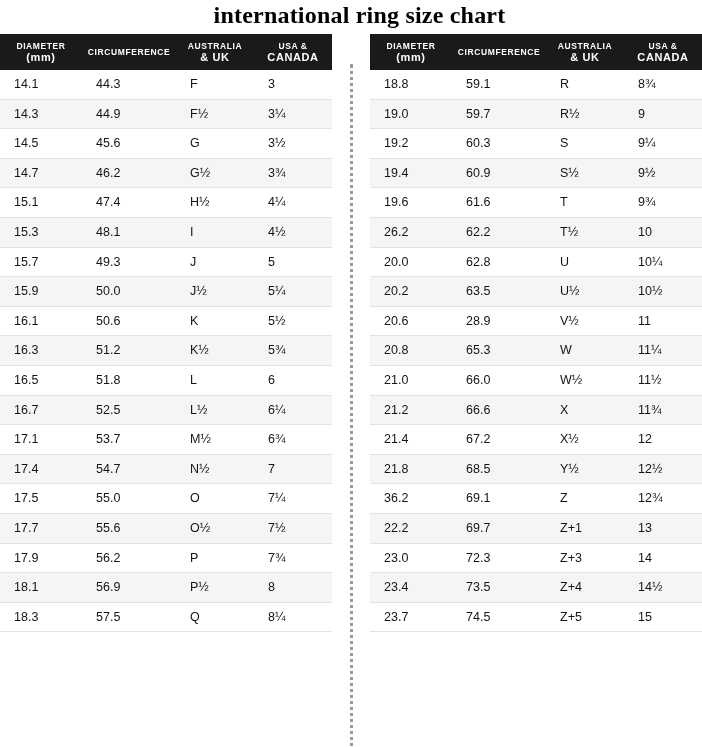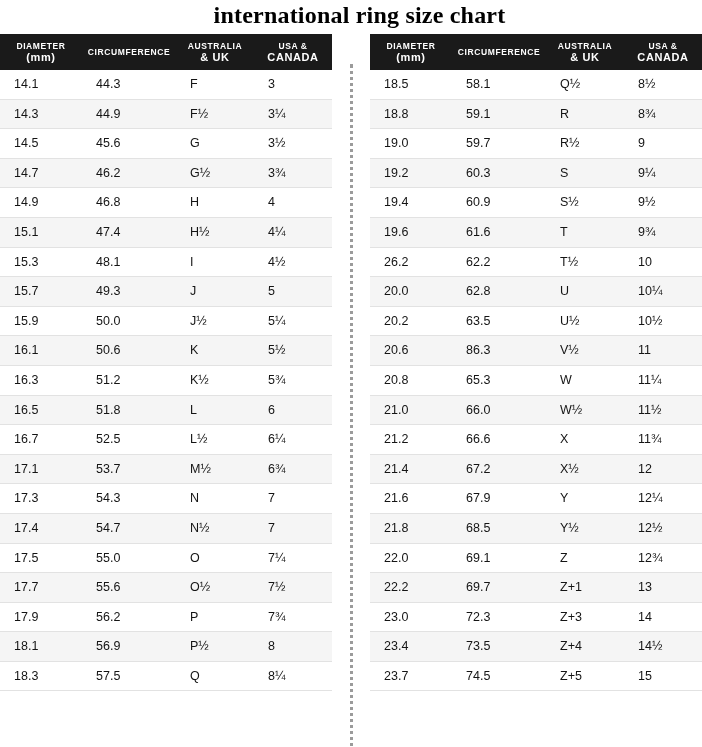--- a/index.html
+++ b/index.html
@@ -155,26 +155,20 @@
               <td>G</td>
               <td>3½</td>
             </tr>
             <tr>
               <td>14.7</td>
               <td>46.2</td>
               <td>G½</td>
               <td>3¾</td>
             </tr>
             <tr>
-              <td>14.9</td>
-              <td>46.8</td>
-              <td>H</td>
-              <td>4</td>
-            </tr>
-            <tr>
               <td>15.1</td>
               <td>47.4</td>
               <td>H½</td>
               <td>4¼</td>
             </tr>
             <tr>
               <td>15.3</td>
               <td>48.1</td>
               <td>I</td>
               <td>4½</td>
@@ -213,26 +207,20 @@
               <td>16.7</td>
               <td>52.5</td>
               <td>L½</td>
               <td>6¼</td>
             </tr>
             <tr>
               <td>17.1</td>
               <td>53.7</td>
               <td>M½</td>
               <td>6¾</td>
-            </tr>
-            <tr>
-              <td>17.3</td>
-              <td>54.3</td>
-              <td>N</td>
-              <td>7</td>
             </tr>
             <tr>
               <td>17.4</td>
               <td>54.7</td>
               <td>N½</td>
               <td>7</td>
             </tr>
             <tr>
               <td>17.5</td>
               <td>55.0</td>
@@ -293,26 +281,20 @@
               <span class="sub">&amp; UK</span>
             </th>
             <th>
               <span>USA &amp;</span>
               <span class="sub">CANADA</span>
             </th>
           </tr>
         </thead>
         <tbody id="right-body">
             <tr>
-              <td>18.5</td>
-              <td>58.1</td>
-              <td>Q½</td>
-              <td>8½</td>
-            </tr>
-            <tr>
               <td>18.8</td>
               <td>59.1</td>
               <td>R</td>
               <td>8¾</td>
             </tr>
             <tr>
               <td>19.0</td>
               <td>59.7</td>
               <td>R½</td>
               <td>9</td>
@@ -348,21 +330,21 @@
               <td>10¼</td>
             </tr>
             <tr>
               <td>20.2</td>
               <td>63.5</td>
               <td>U½</td>
               <td>10½</td>
             </tr>
             <tr>
               <td>20.6</td>
-              <td>86.3</td>
+              <td>28.9</td>
               <td>V½</td>
               <td>11</td>
             </tr>
             <tr>
               <td>20.8</td>
               <td>65.3</td>
               <td>W</td>
               <td>11¼</td>
             </tr>
             <tr>
@@ -377,33 +359,27 @@
               <td>X</td>
               <td>11¾</td>
             </tr>
             <tr>
               <td>21.4</td>
               <td>67.2</td>
               <td>X½</td>
               <td>12</td>
             </tr>
             <tr>
-              <td>21.6</td>
-              <td>67.9</td>
-              <td>Y</td>
-              <td>12¼</td>
-            </tr>
-            <tr>
               <td>21.8</td>
               <td>68.5</td>
               <td>Y½</td>
               <td>12½</td>
             </tr>
             <tr>
-              <td>22.0</td>
+              <td>36.2</td>
               <td>69.1</td>
               <td>Z</td>
               <td>12¾</td>
             </tr>
             <tr>
               <td>22.2</td>
               <td>69.7</td>
               <td>Z+1</td>
               <td>13</td>
             </tr>

